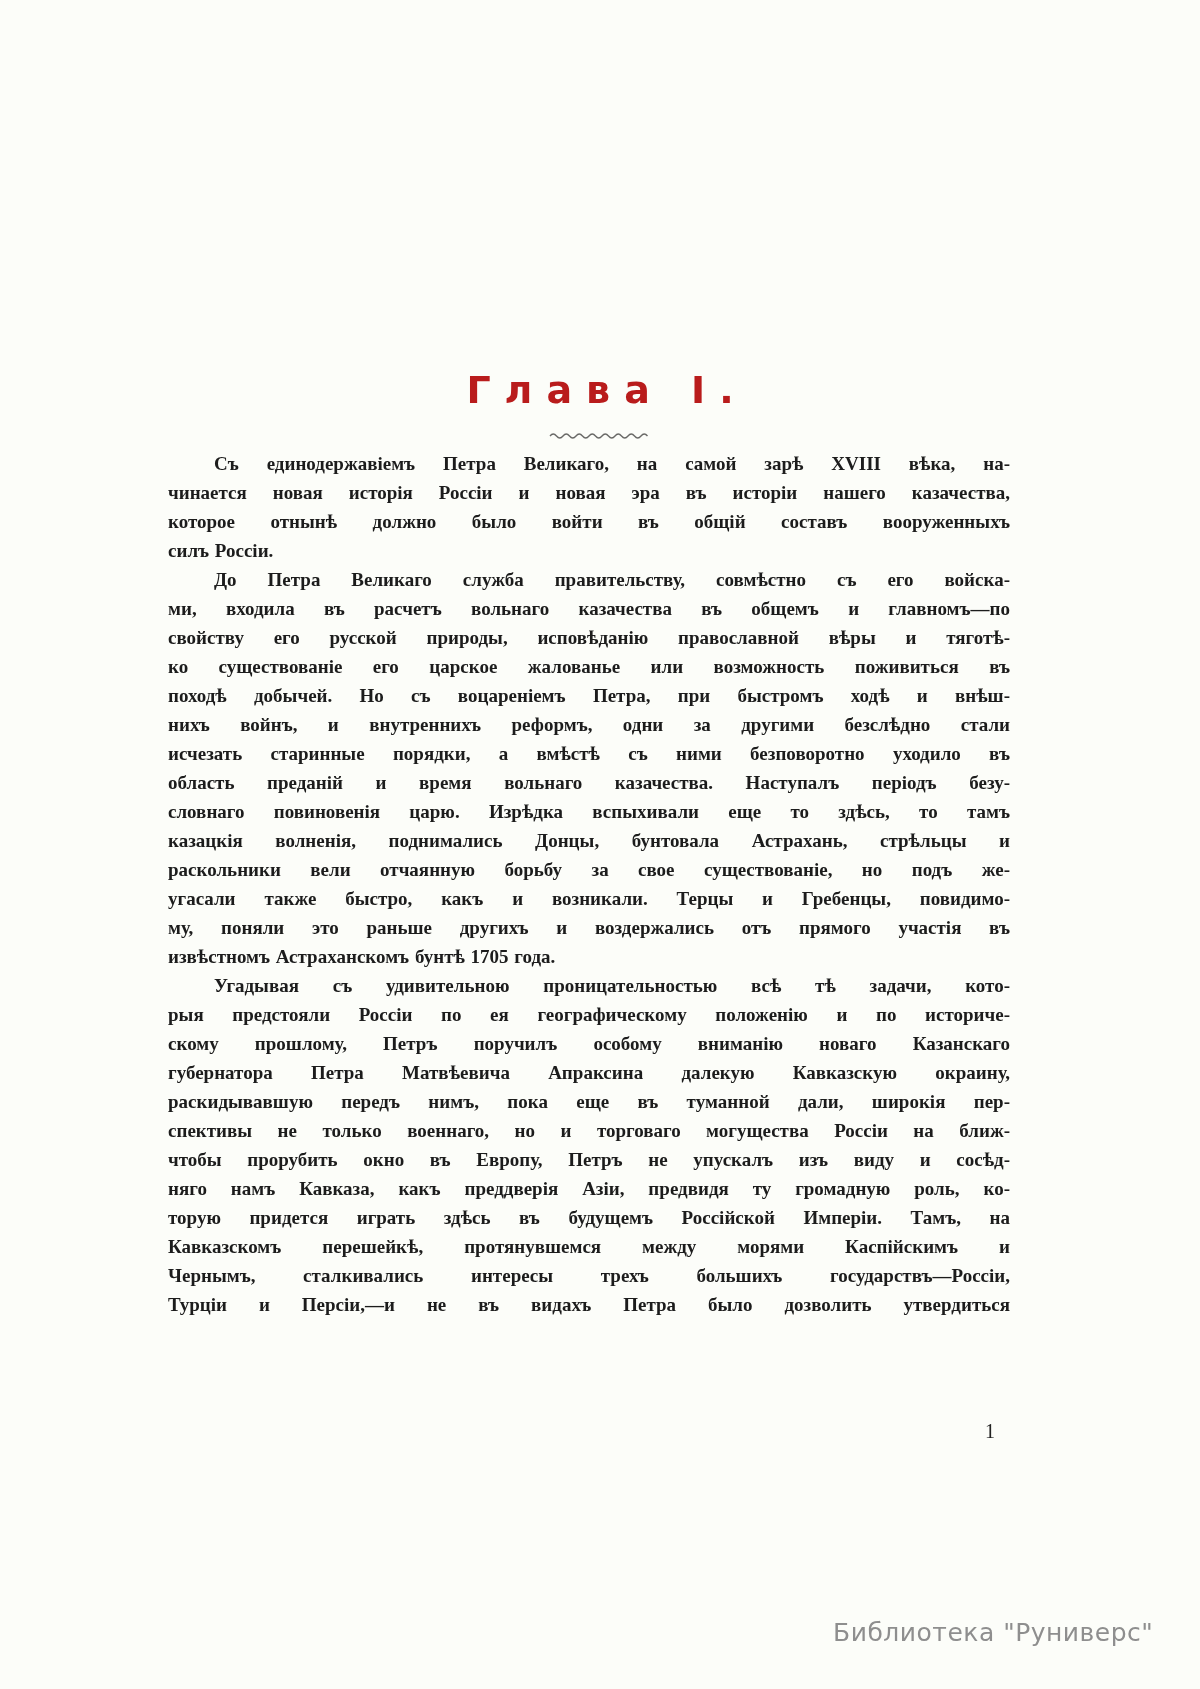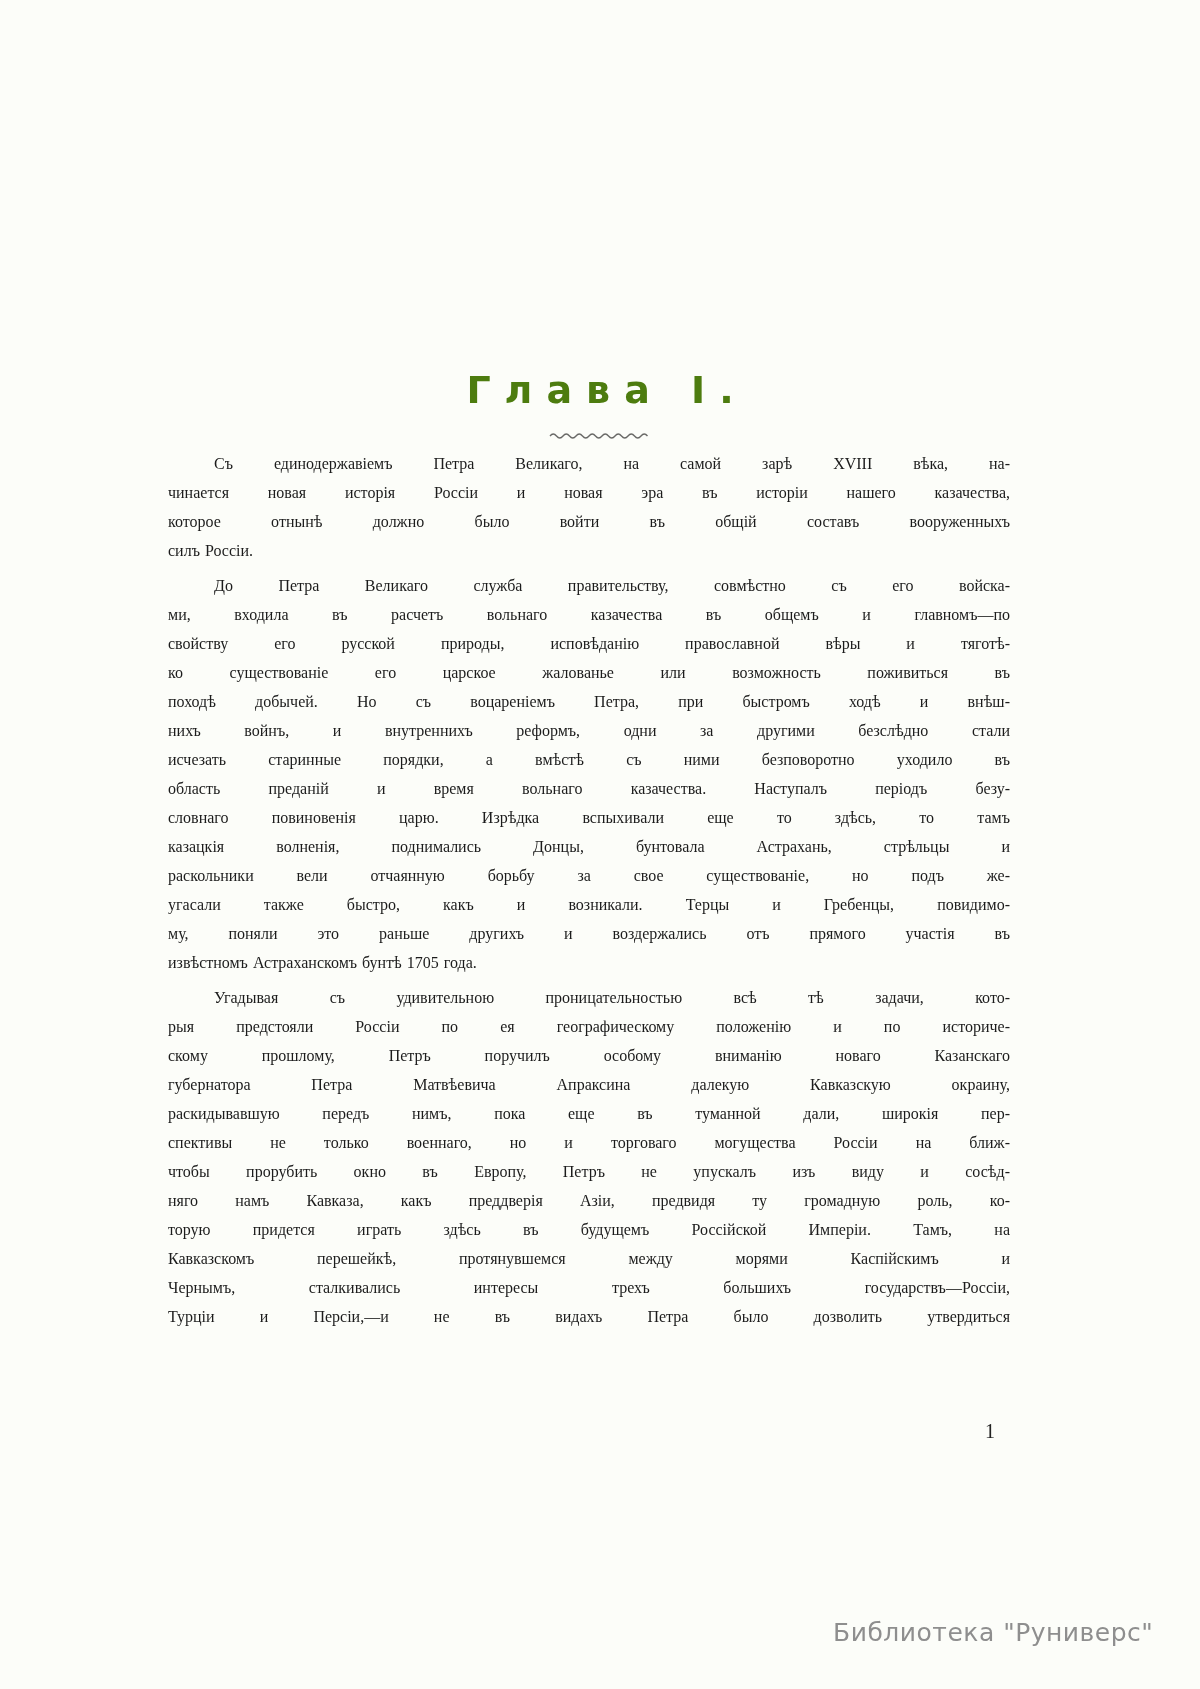--- a/index.html
+++ b/index.html
@@ -22,44 +22,45 @@
     top: 368px;
     left: 0;
     width: 100%;
     text-align: center;
     font-family: "DejaVu Sans", "Liberation Sans", sans-serif;
     font-weight: bold;
     font-size: 38px;
     letter-spacing: 14px;
     padding-left: 14px; 
     box-sizing: border-box;
-    color: #4d7c0f;
+    color: #b91c1c;
   }
   .ornament {
     position: absolute;
     top: 427px;
     left: 0;
     width: 100%;
     text-align: center;
   }
   .ornament svg { display: inline-block; }
   .text-block {
     position: absolute;
     top: 449px;
     left: 168px;
     width: 842px;
   }
   .paragraph { margin: 0; }
-  .paragraph + .paragraph { margin-top: 6px; }
+  .paragraph + .paragraph { margin-top: 0; }
   .text-line {
-    font-size: 16px;
+    font-size: 19px;
     line-height: 29px;
     text-align: justify;
     text-align-last: justify;
     word-spacing: 1px;
+    font-weight: bold;
   }
   .text-line.indent { text-indent: 46px; }
   .text-line.lastline {
     text-align-last: left;
   }
   .page-number {
     position: absolute;
     top: 1420px;
     left: 960px;
     width: 60px;

